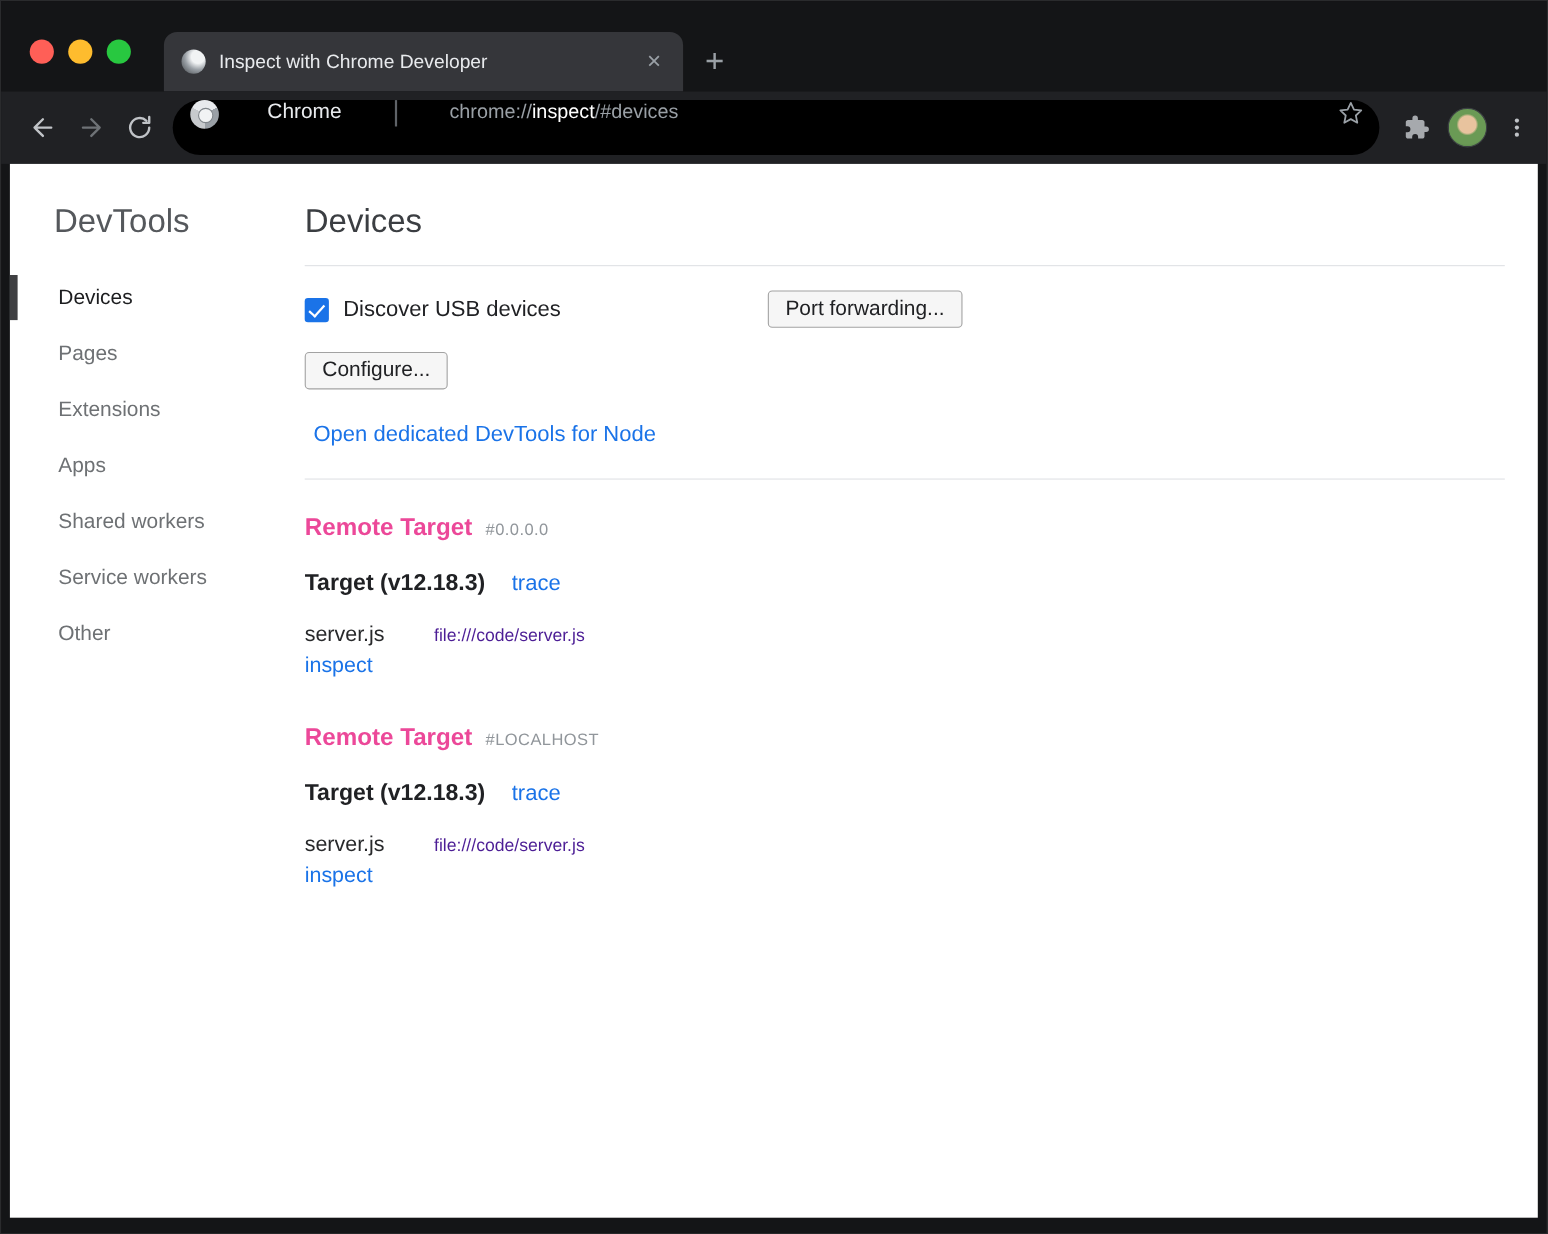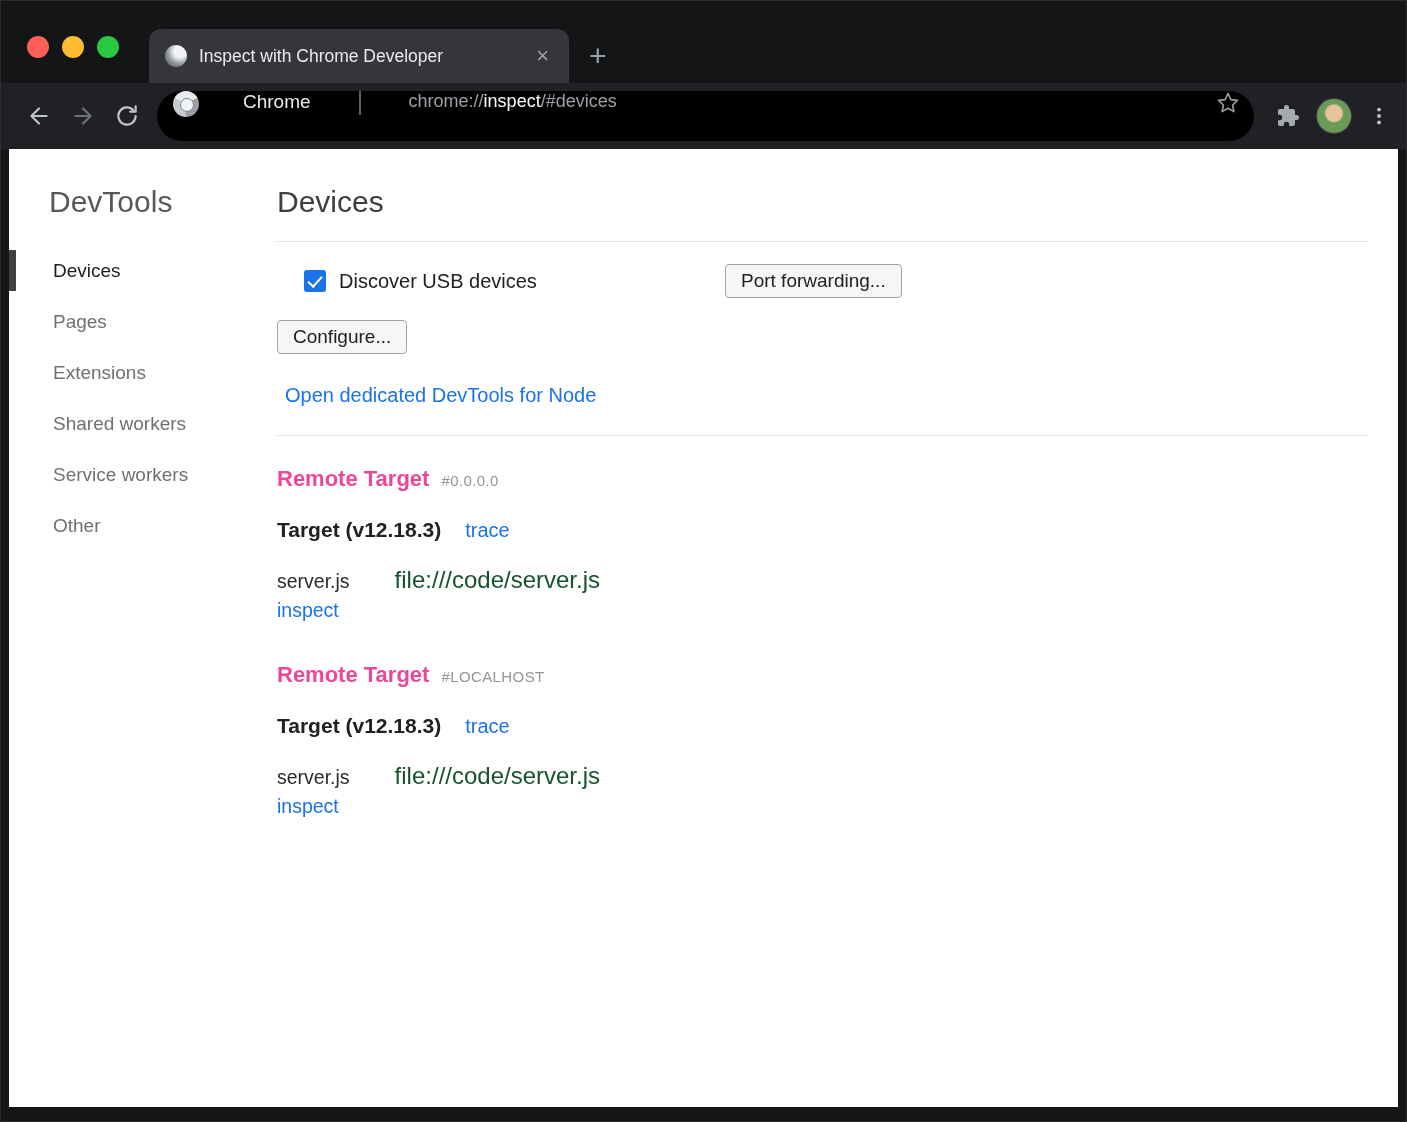--- a/index.html
+++ b/index.html
@@ -19,21 +19,21 @@
     display: flex; align-items: flex-end;
     position: relative; flex: none;
   }
   .traffic-lights { position: absolute; top: 35px; left: 26px; display: flex; gap: 13px; }
   .traffic { width: 22px; height: 22px; border-radius: 50%; cursor: default; }
   .traffic.red { background: #ff5f57; }
   .traffic.yellow { background: #febc2e; }
   .traffic.green { background: #28c840; }
 
   .tab {
-    margin-left: 148px; width: 420px; height: 54px;
+    margin-left: 148px; width: 472px; height: 54px;
     background: #35363a; border-radius: 12px 12px 0 0;
     display: flex; align-items: center; padding: 0 16px;
   }
   .tab-favicon {
     width: 22px; height: 22px; border-radius: 50%; flex: none; margin-right: 12px;
     background: radial-gradient(circle at 68% 30%, #f1f3f4 0 28%, #9aa0a6 55%, #3c4043 100%);
   }
   .tab-title {
     flex: 1; color: #e8eaed; font-size: 17.5px; white-space: nowrap; overflow: hidden;
     -webkit-mask-image: linear-gradient(90deg, #000 85%, transparent 100%);
@@ -99,21 +99,21 @@
   .sidebar-item.selected::before {
     content: ""; position: absolute; left: 0; top: 5px; bottom: 5px; width: 7px; background: #3f4042;
   }
 
   .main { flex: 1; padding: 36px 30px 0 8px; }
   .page-title { font-size: 30px; font-weight: 400; color: #3b3e42; margin-bottom: 22px; }
   .rule { border: none; border-top: 1px solid #dfe1e5; }
 
   .check-row { display: flex; align-items: center; margin-top: 20px; height: 38px; }
   .check-row + .check-row { margin-top: 18px; }
-  .check-label-group { display: flex; align-items: center; width: 421px; margin-left: 27px; }
+  .check-label-group { display: flex; align-items: flex-end; width: 421px; }
   .checkbox {
     width: 22px; height: 22px; background: #1a73e8; border-radius: 3px; position: relative; flex: none; cursor: default;
   }
   .checkbox::after {
     content: ""; position: absolute; left: 7px; top: 3px; width: 6px; height: 12px;
     border-right: 2.6px solid #fff; border-bottom: 2.6px solid #fff; transform: rotate(42deg);
   }
   .check-label { margin-left: 13px; font-size: 20px; color: #202124; }
   .gray-btn {
     font-family: "Liberation Sans", sans-serif;
@@ -126,21 +126,21 @@
   .target-section { }
   .target-heading-row { display: flex; align-items: baseline; margin-top: 30px; }
   .target-section + .target-section .target-heading-row { margin-top: 40px; }
   .target-heading { font-size: 22px; font-weight: 700; color: #ec4899; }
   .target-id { margin-left: 12px; font-size: 15px; color: #91969b; letter-spacing: 0.4px; }
   .target-name-row { margin-top: 26px; display: flex; align-items: baseline; }
   .target-name { font-size: 21px; font-weight: 700; color: #202124; }
   .trace-link { margin-left: 24px; font-size: 20px; color: #1a73e8; cursor: pointer; }
   .file-row { margin-top: 24px; display: flex; align-items: baseline; gap: 33px; }
   .file-name { font-size: 19.5px; color: #28292b; }
-  .file-path { margin-left: 12px; font-size: 24px; color: #14532d; }
+  .file-path { margin-left: 12px; font-size: 16px; color: #4c1d95; }
   .inspect-link { display: inline-block; margin-top: 5px; font-size: 19.5px; color: #1a73e8; cursor: pointer; }
 </style>
 </head>
 <body>
 
 <div class="frame">
 
   <div class="tabstrip">
     <div class="traffic-lights">
       <span class="traffic red"></span>
@@ -202,20 +202,21 @@
     </div>
   </div>
 
   <div class="content">
 
     <aside class="sidebar">
       <div class="sidebar-title">DevTools</div>
       <div class="sidebar-item selected">Devices</div>
       <div class="sidebar-item">Pages</div>
       <div class="sidebar-item">Extensions</div>
+      <div class="sidebar-item">Apps</div>
       <div class="sidebar-item">Shared workers</div>
       <div class="sidebar-item">Service workers</div>
       <div class="sidebar-item">Other</div>
     </aside>
 
     <main class="main">
       <h1 class="page-title">Devices</h1>
       <hr class="rule">
 
       <div class="check-row">

